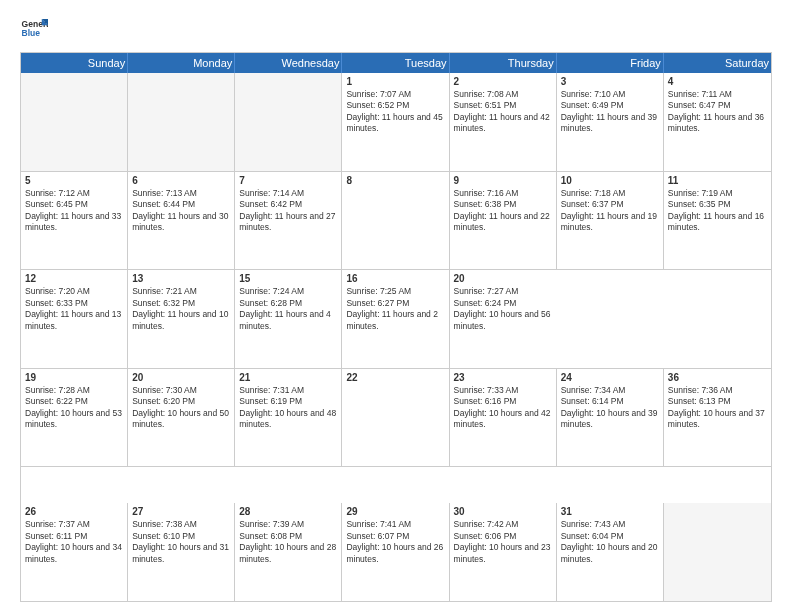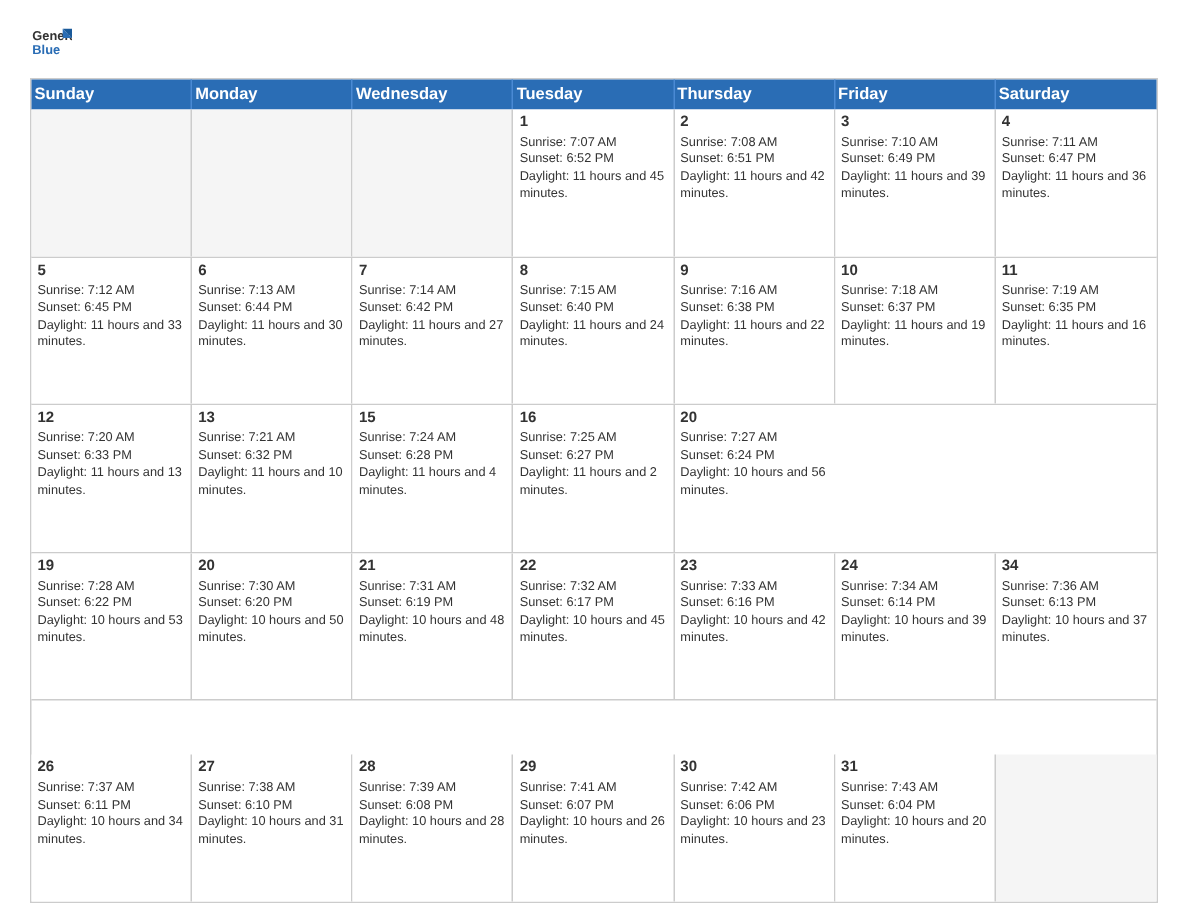--- a/index.html
+++ b/index.html
@@ -53,22 +53,22 @@
       border: 1px solid #ccc;
     }
     .cal-header {
       display: grid;
       grid-template-columns: repeat(7, 1fr);
       background: #2a6db5;
     }
     .cal-header-cell {
       color: #fff;
       font-size: 11px;
-      font-weight: bold;
-      text-align: left;
+      font-weight: normal;
+      text-align: right;
       padding: 4px 2px;
       border-right: 1px solid #4a8ad4;
     }
     .cal-header-cell:last-child {
       border-right: none;
     }
     .cal-body {
       flex: 1;
       display: flex;
       flex-direction: column;
@@ -169,21 +169,20 @@
           <div class="cal-cell">
             <span class="day-num">6</span>
             <div class="cell-text">Sunrise: 7:13 AM<br>Sunset: 6:44 PM<br>Daylight: 11 hours and 30 minutes.</div>
           </div>
           <div class="cal-cell">
             <span class="day-num">7</span>
             <div class="cell-text">Sunrise: 7:14 AM<br>Sunset: 6:42 PM<br>Daylight: 11 hours and 27 minutes.</div>
           </div>
           <div class="cal-cell">
             <span class="day-num">8</span>
-            <div class="cell-text">Sunrise: 7:15 AM<br>Sunset: 6:40 PM<br>Daylight: 11 hours and 24 minutes.</div>
           </div>
           <div class="cal-cell">
             <span class="day-num">9</span>
             <div class="cell-text">Sunrise: 7:16 AM<br>Sunset: 6:38 PM<br>Daylight: 11 hours and 22 minutes.</div>
           </div>
           <div class="cal-cell">
             <span class="day-num">10</span>
             <div class="cell-text">Sunrise: 7:18 AM<br>Sunset: 6:37 PM<br>Daylight: 11 hours and 19 minutes.</div>
           </div>
           <div class="cal-cell">
@@ -221,32 +220,31 @@
           <div class="cal-cell">
             <span class="day-num">20</span>
             <div class="cell-text">Sunrise: 7:30 AM<br>Sunset: 6:20 PM<br>Daylight: 10 hours and 50 minutes.</div>
           </div>
           <div class="cal-cell">
             <span class="day-num">21</span>
             <div class="cell-text">Sunrise: 7:31 AM<br>Sunset: 6:19 PM<br>Daylight: 10 hours and 48 minutes.</div>
           </div>
           <div class="cal-cell">
             <span class="day-num">22</span>
-            <div class="cell-text">Sunrise: 7:32 AM<br>Sunset: 6:17 PM<br>Daylight: 10 hours and 45 minutes.</div>
           </div>
           <div class="cal-cell">
             <span class="day-num">23</span>
             <div class="cell-text">Sunrise: 7:33 AM<br>Sunset: 6:16 PM<br>Daylight: 10 hours and 42 minutes.</div>
           </div>
           <div class="cal-cell">
             <span class="day-num">24</span>
             <div class="cell-text">Sunrise: 7:34 AM<br>Sunset: 6:14 PM<br>Daylight: 10 hours and 39 minutes.</div>
           </div>
           <div class="cal-cell">
-            <span class="day-num">34</span>
+            <span class="day-num">36</span>
             <div class="cell-text">Sunrise: 7:36 AM<br>Sunset: 6:13 PM<br>Daylight: 10 hours and 37 minutes.</div>
           </div>
         </div>
         <div class="cal-row">
           <div class="cal-cell">
             <span class="day-num">26</span>
             <div class="cell-text">Sunrise: 7:37 AM<br>Sunset: 6:11 PM<br>Daylight: 10 hours and 34 minutes.</div>
           </div>
           <div class="cal-cell">
             <span class="day-num">27</span>

